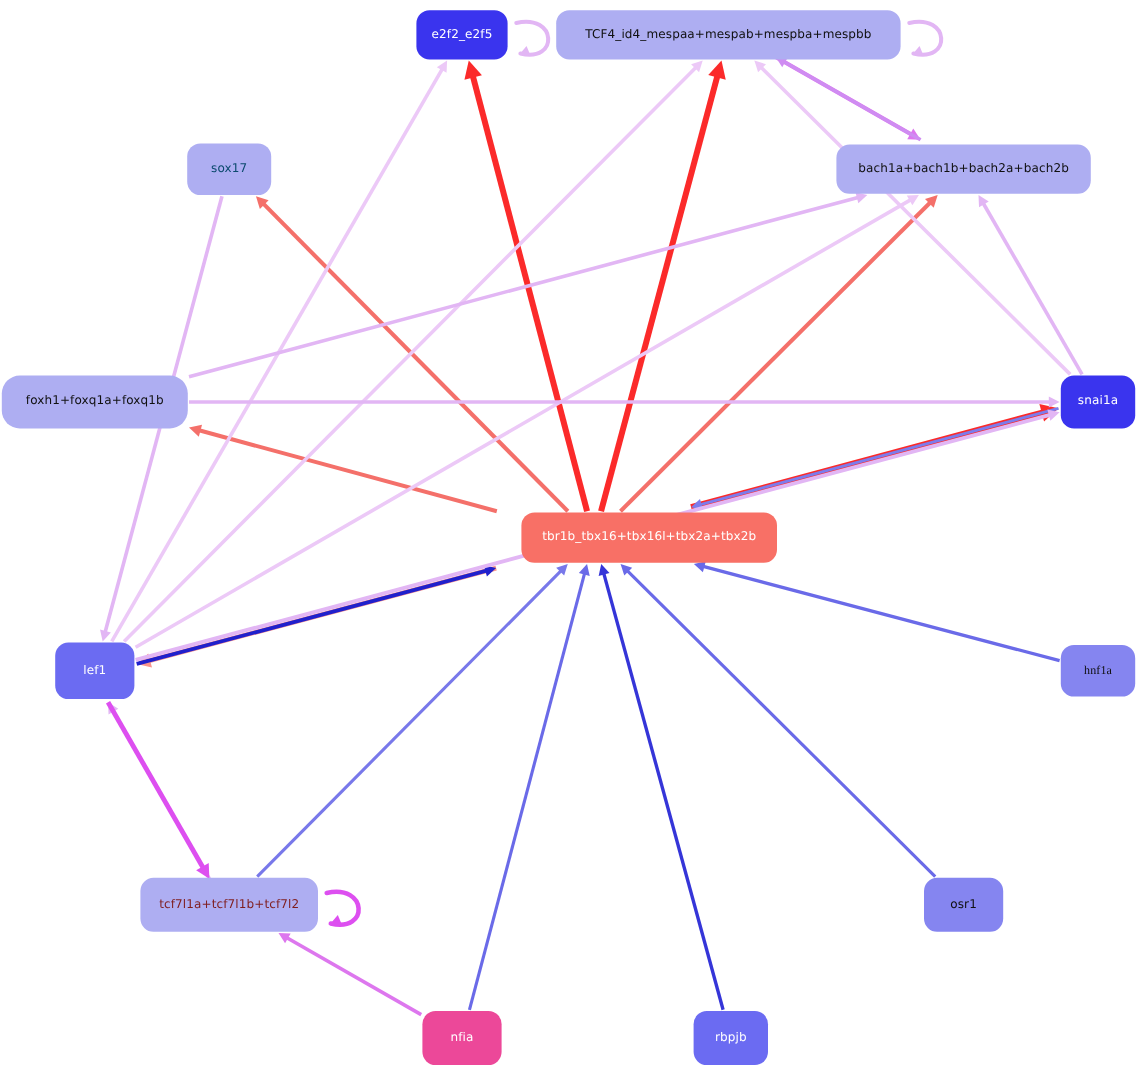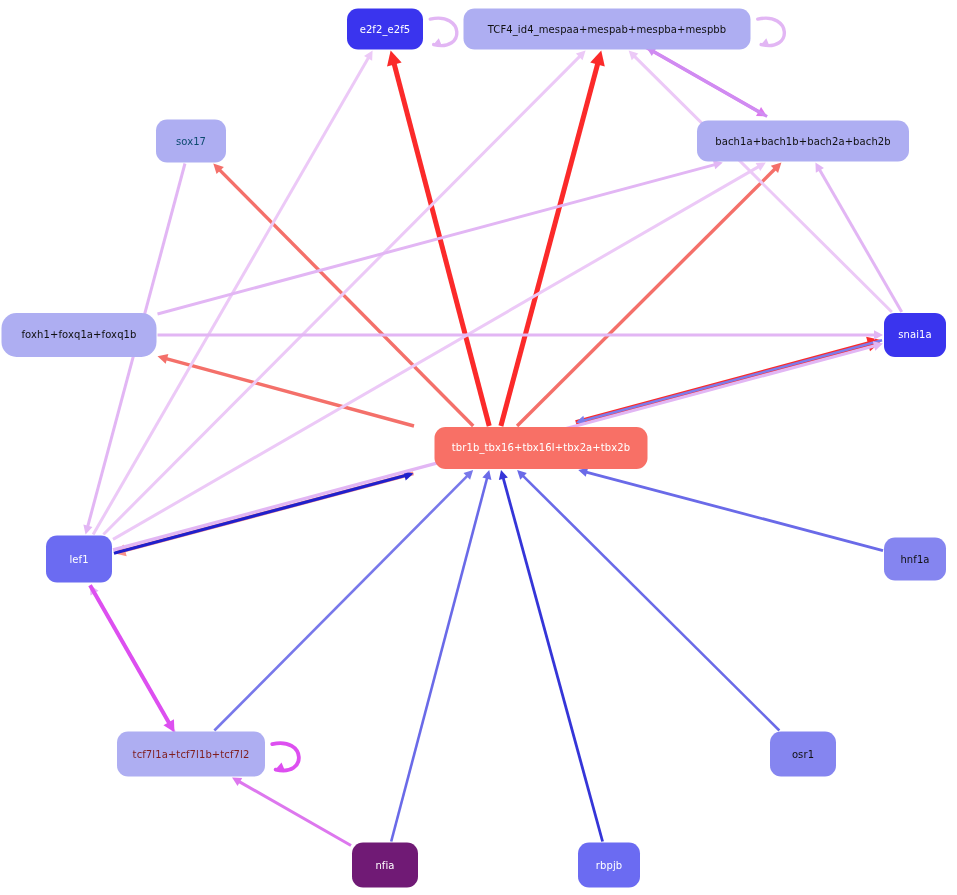--- a/index.html
+++ b/index.html
@@ -194,29 +194,29 @@
       </div>
       <div class="gnode" style="left: 915px; top: 335px; width: 62px; height: 44px; background: rgb(58, 52, 238); color: rgb(255, 255, 255);">
         <span>snai1a</span>
       </div>
       <div class="gnode" style="left: 495px; top: 448px; width: 213px; height: 42px; background: rgb(248, 112, 102); color: rgb(255, 255, 255); margin-left: 46px;">
         <span>tbr1b_tbx16+tbx16l+tbx2a+tbx2b</span>
       </div>
       <div class="gnode" style="left: 79px; top: 559px; width: 66px; height: 47px; background: rgb(107, 107, 242); color: rgb(255, 255, 255);">
         <span>lef1</span>
       </div>
-      <div class="gnode" style="left: 915px; top: 559px; width: 62px; height: 43px; background: rgb(133, 133, 240); color: rgb(16, 16, 16);">
+      <div class="gnode" style="left: 915px; top: 559px; width: 62px; height: 43px; background: rgb(133, 133, 240); color: rgb(16, 16, 16); font-family: Liberation Serif, serif;">
         <span>hnf1a</span>
       </div>
       <div class="gnode" style="left: 191px; top: 754px; width: 148px; height: 45px; background: rgb(174, 174, 242); color: #7f1d1d;">
         <span>tcf7l1a+tcf7l1b+tcf7l2</span>
       </div>
       <div class="gnode" style="left: 803px; top: 754px; width: 66px; height: 45px; background: rgb(133, 133, 240); color: rgb(16, 16, 16);">
         <span>osr1</span>
       </div>
-      <div class="gnode" style="left: 385px; top: 865px; width: 66px; height: 45px; background: #701a75; color: rgb(255, 255, 255);">
+      <div class="gnode" style="left: 385px; top: 865px; width: 66px; height: 45px; background: #ec4899; color: rgb(255, 255, 255);">
         <span>nfia</span>
       </div>
       <div class="gnode" style="left: 609px; top: 865px; width: 62px; height: 45px; background: rgb(107, 107, 242); color: rgb(255, 255, 255); text-align: right;">
         <span>rbpjb</span>
       </div>
     </div>
 </div>
 
 </body></html>

